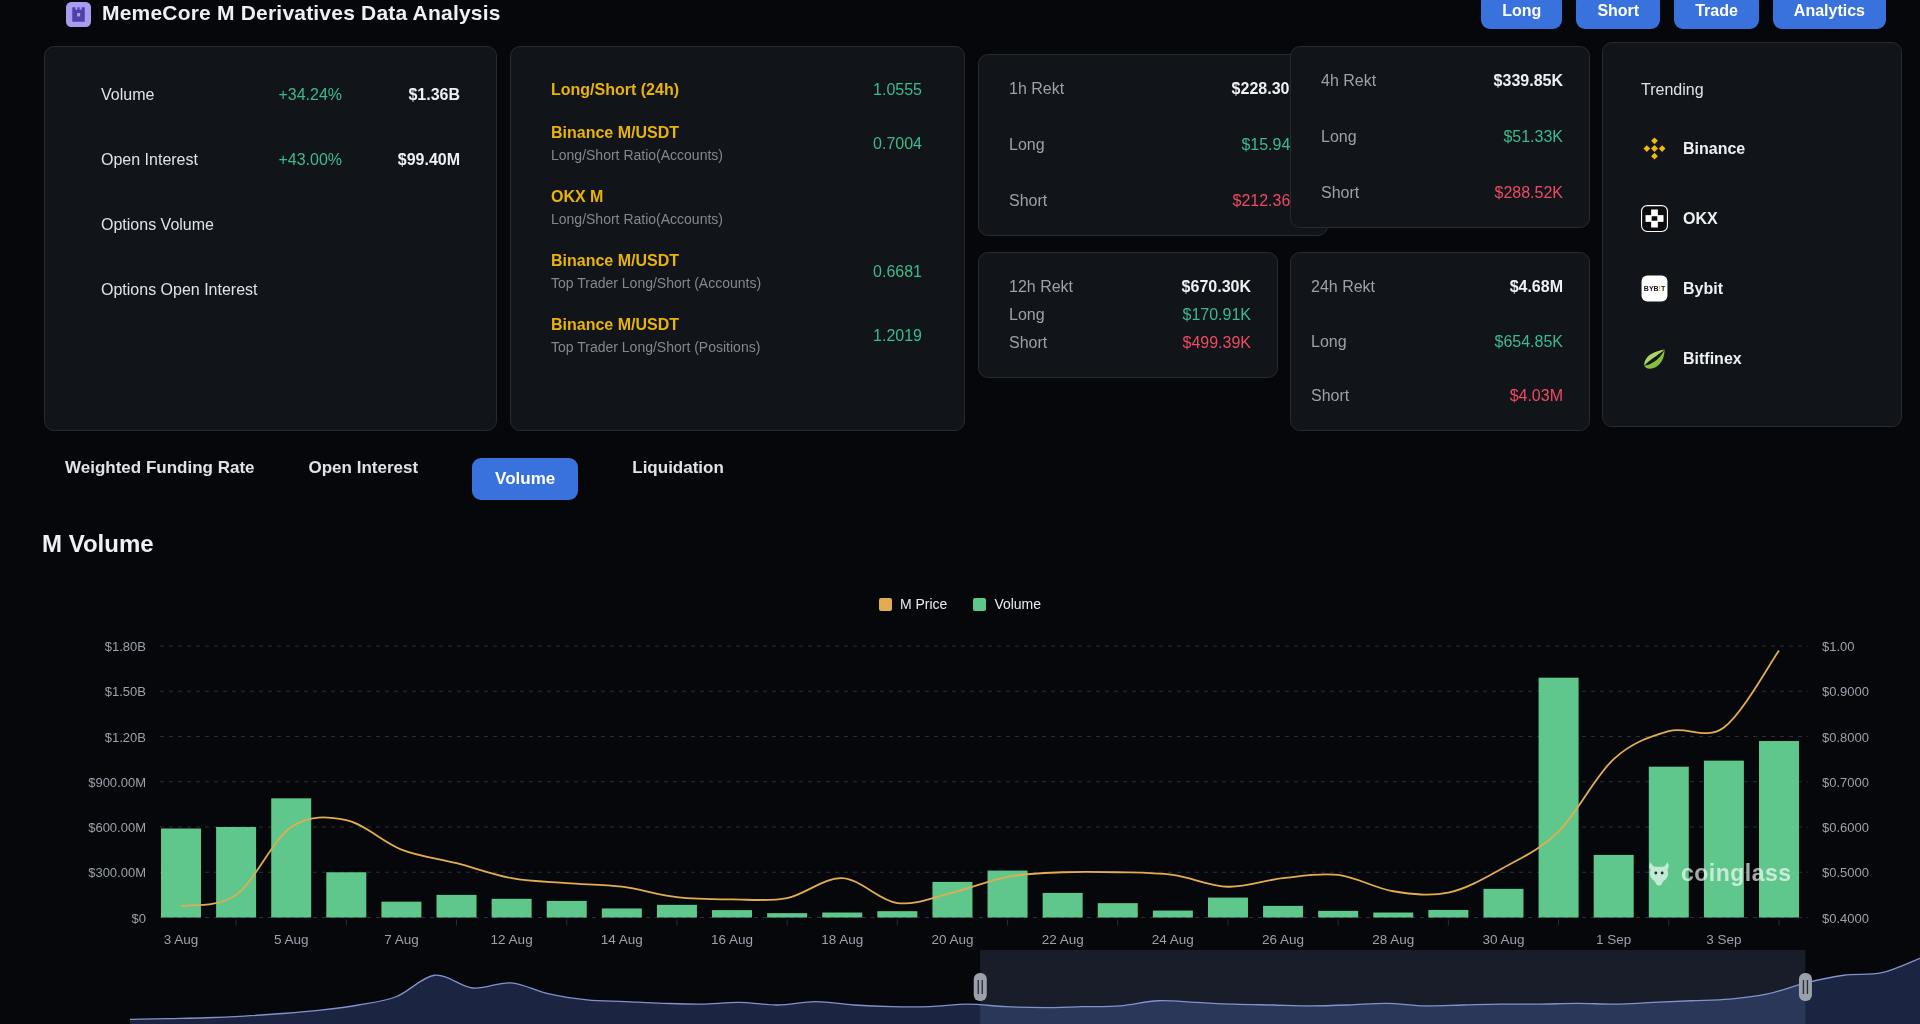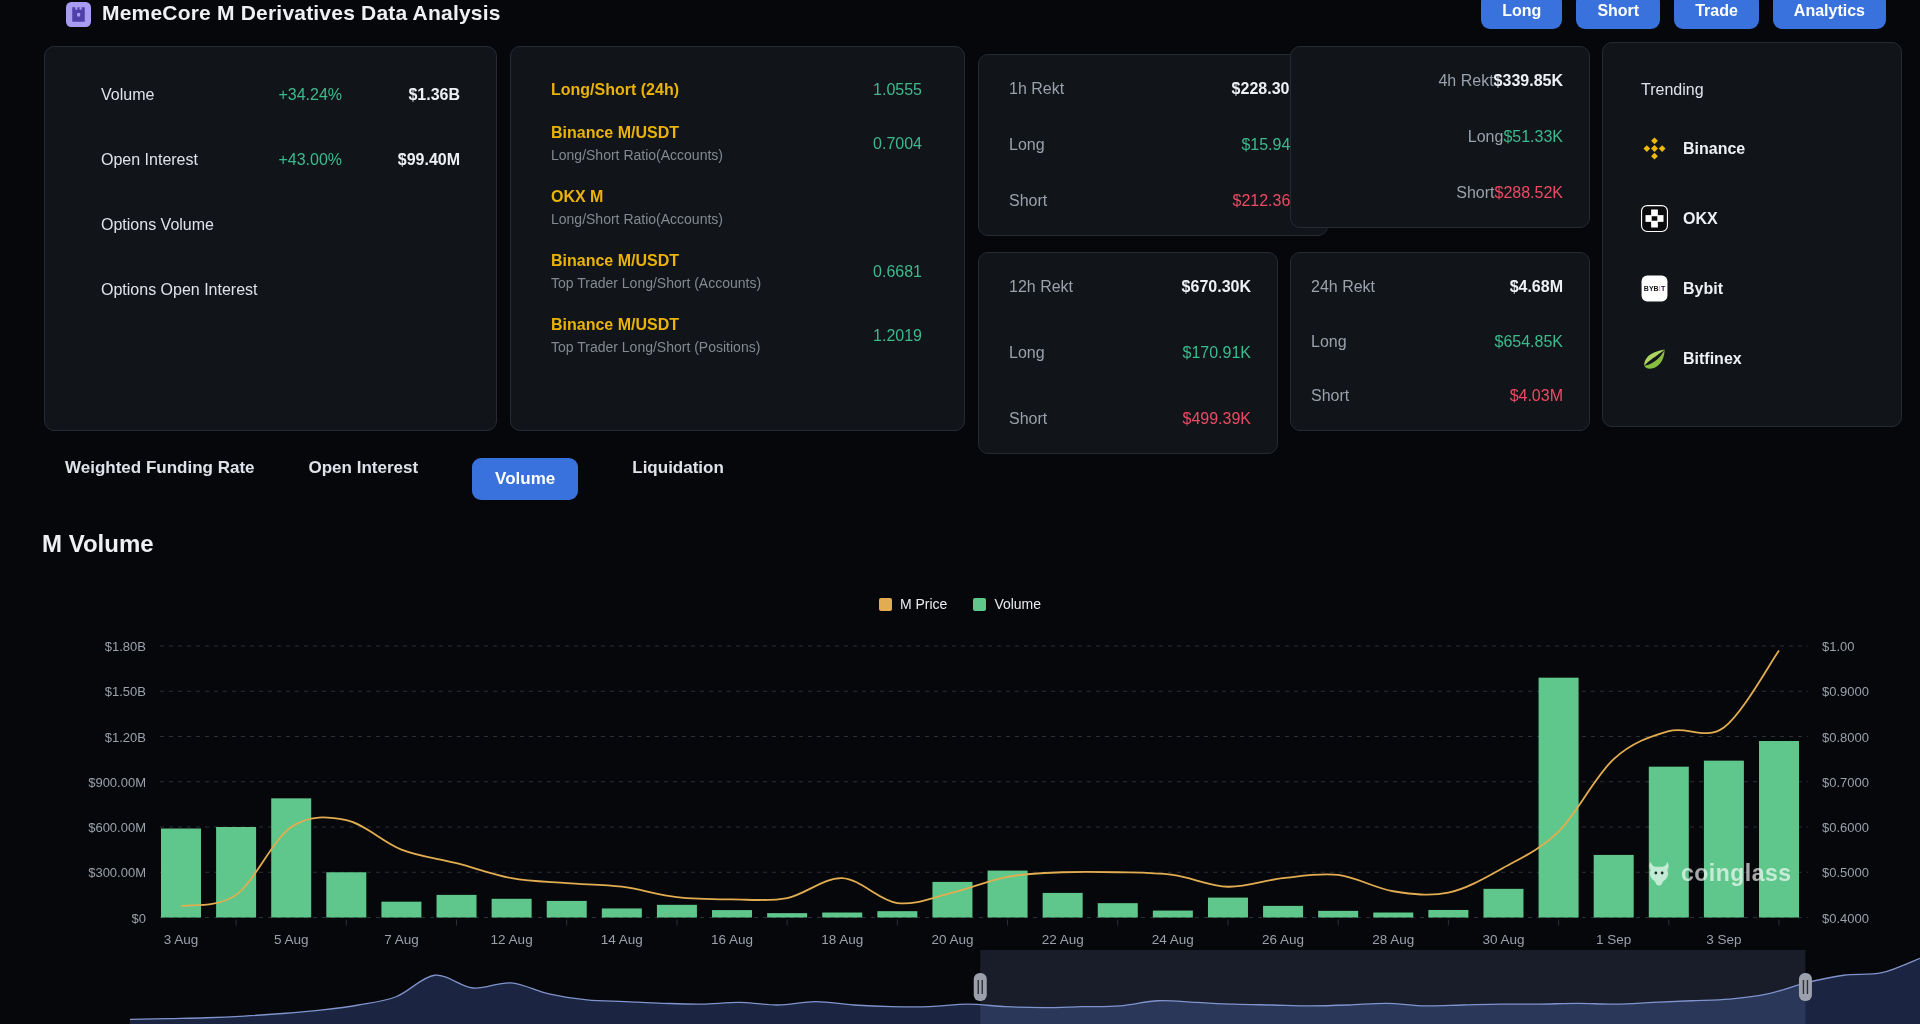--- a/index.html
+++ b/index.html
@@ -142,35 +142,35 @@
       </div>
     <div class="rekt-row">
         <span class="rekt-label">Long</span>
         <span class="rekt-long">$15.94K</span>
       </div>
     <div class="rekt-row">
         <span class="rekt-label">Short</span>
         <span class="rekt-short">$212.36K</span>
       </div>
   </div>
-  <div class="panel rekt-panel" style="left:1290px;top:46px;width:300px;height:182px;align-items:flex-end;">
+  <div class="panel rekt-panel" style="left:1290px;top:46px;width:300px;height:182px;">
     <div class="rekt-row">
         <span class="rekt-label">4h Rekt</span>
         <span class="rekt-total">$339.85K</span>
       </div>
     <div class="rekt-row">
         <span class="rekt-label">Long</span>
         <span class="rekt-long">$51.33K</span>
       </div>
     <div class="rekt-row">
         <span class="rekt-label">Short</span>
         <span class="rekt-short">$288.52K</span>
       </div>
   </div>
-  <div class="panel rekt-panel" style="left:978px;top:252px;width:300px;height:202px;">
+  <div class="panel rekt-panel" style="left:978px;top:252px;width:300px;height:126px;">
     <div class="rekt-row">
         <span class="rekt-label">12h Rekt</span>
         <span class="rekt-total">$670.30K</span>
       </div>
     <div class="rekt-row">
         <span class="rekt-label">Long</span>
         <span class="rekt-long">$170.91K</span>
       </div>
     <div class="rekt-row">
         <span class="rekt-label">Short</span>

